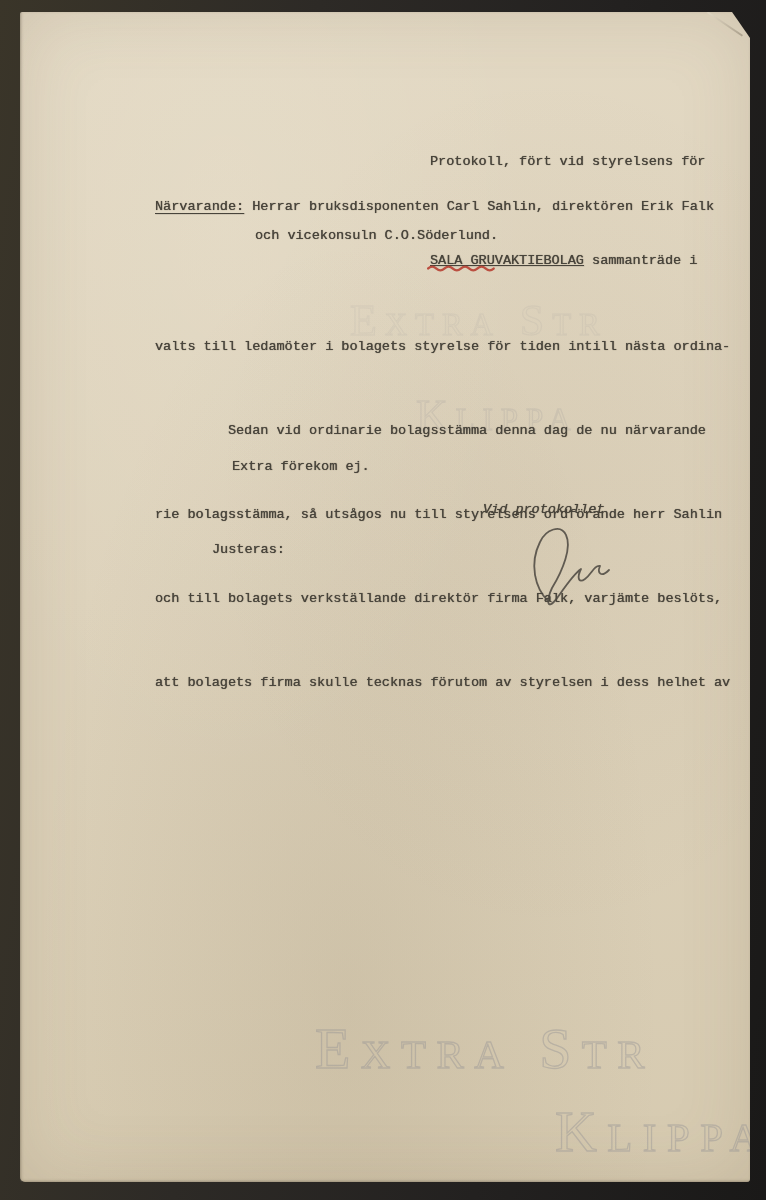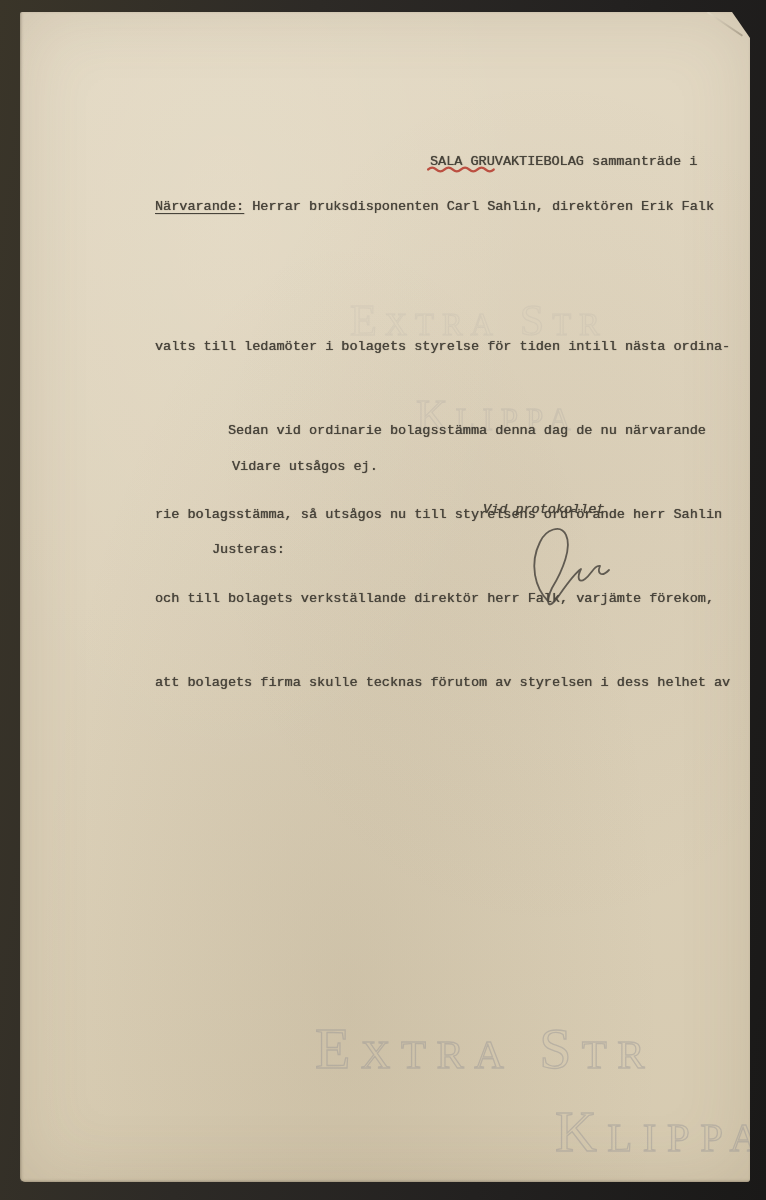--- a/index.html
+++ b/index.html
@@ -40,21 +40,21 @@
     text-shadow:0 0 .7px rgba(72,66,56,.9), .5px .4px .7px rgba(72,66,56,.3);
   }
   .heading { left:410px; top:67px; line-height:33px; }
   .attendees-1 { left:135px; top:187px; }
   .attendees-2 { left:235px; top:216px; }
   .body-par { left:135px; top:265px; line-height:28px; }
   .closing { left:212px; top:447px; }
   .signoff { left:463px; top:490px;font-style:italic; }
   .justeras { left:192px; top:530px; }
   .uline { text-decoration:underline; text-underline-offset:3px; text-decoration-thickness:1.4px; }
-  .company { position:relative; display:inline-block; }
+  .company { position:relative; display:inline-block;text-decoration:underline; }
   .squiggle { position:absolute; left:-3px; bottom:4px; width:72px; height:9px; overflow:visible; }
   .signature { position:absolute; left:486px; top:505px; width:130px; height:92px; }
   .wm {
     position:absolute; white-space:nowrap;
     font-family:"Liberation Serif","DejaVu Serif",serif;
     font-variant:small-caps; font-weight:normal;
     letter-spacing:.18em; color:transparent;
     -webkit-text-stroke:1.3px #8e8d92;
     pointer-events:none;
   }
@@ -70,36 +70,38 @@
   <div class="paper">
 
     <div class="wm wm-extra-mid">Extra Str</div>
     <div class="wm wm-klippa-mid">Klippa</div>
     <div class="wm wm-extra-bot">Extra Str</div>
     <div class="wm wm-klippa-bot">Klippa</div>
 
     <div class="corner-crease"></div>
 
     <div class="tw heading">
+      <div>Protokoll, fört vid styrelsens för</div>
       <div><span class="company"><span>SALA GRUVAKTIEBOLAG</span><svg class="squiggle" viewBox="0 0 70 8" preserveAspectRatio="none">
               <path d="M1 4 q4 -3.2 8 0 t8 0 t8 0 t8 0 t8 0 t8 0 t8 0 t8 0" fill="none" stroke="#b5372a" stroke-width="2" stroke-linecap="round" opacity=".85"></path>
             </svg></span><span> sammanträde i</span></div>
     </div>
 
     <div class="tw attendees-1"><span class="uline">Närvarande:</span><span> Herrar bruksdisponenten Carl Sahlin, direktören Erik Falk</span></div>
+    <div class="tw attendees-2">och vicekonsuln C.O.Söderlund.</div>
 
     <div class="tw body-par">
       <div>valts till ledamöter i bolagets styrelse för tiden intill nästa ordina-</div>
       <div>         Sedan vid ordinarie bolagsstämma denna dag de nu närvarande</div>
       <div>rie bolagsstämma, så utsågos nu till styrelsens ordförande herr Sahlin</div>
-      <div>och till bolagets verkställande direktör herr Falk, varjämte förekom,</div>
+      <div>och till bolagets verkställande direktör firma Falk, varjämte beslöts,</div>
       <div>att bolagets firma skulle tecknas förutom av styrelsen i dess helhet av</div>
     </div>
 
-    <div class="tw closing">Vidare utsågos ej.</div>
+    <div class="tw closing">Extra förekom ej.</div>
     <div class="tw signoff">Vid protokollet</div>
     <div class="tw justeras">Justeras:</div>
 
     <svg class="signature" viewBox="0 0 130 92">
       <path d="M 42 84 C 29 71, 23 47, 34 25 C 40 12, 55 7, 60 18 C 66 30, 57 53, 46 71 C 43 77, 41 85, 43 87 C 45 89, 50 83, 54 77 C 61 67, 69 56, 75 52 C 71 60, 72 67, 79 62 C 86 57, 88 48, 94 49 C 91 56, 95 61, 103 53" fill="none" stroke="#4b473f" stroke-width="1.8" stroke-linecap="round" stroke-linejoin="round" opacity=".85"></path>
     </svg>
 
   </div>
 </div>
 

